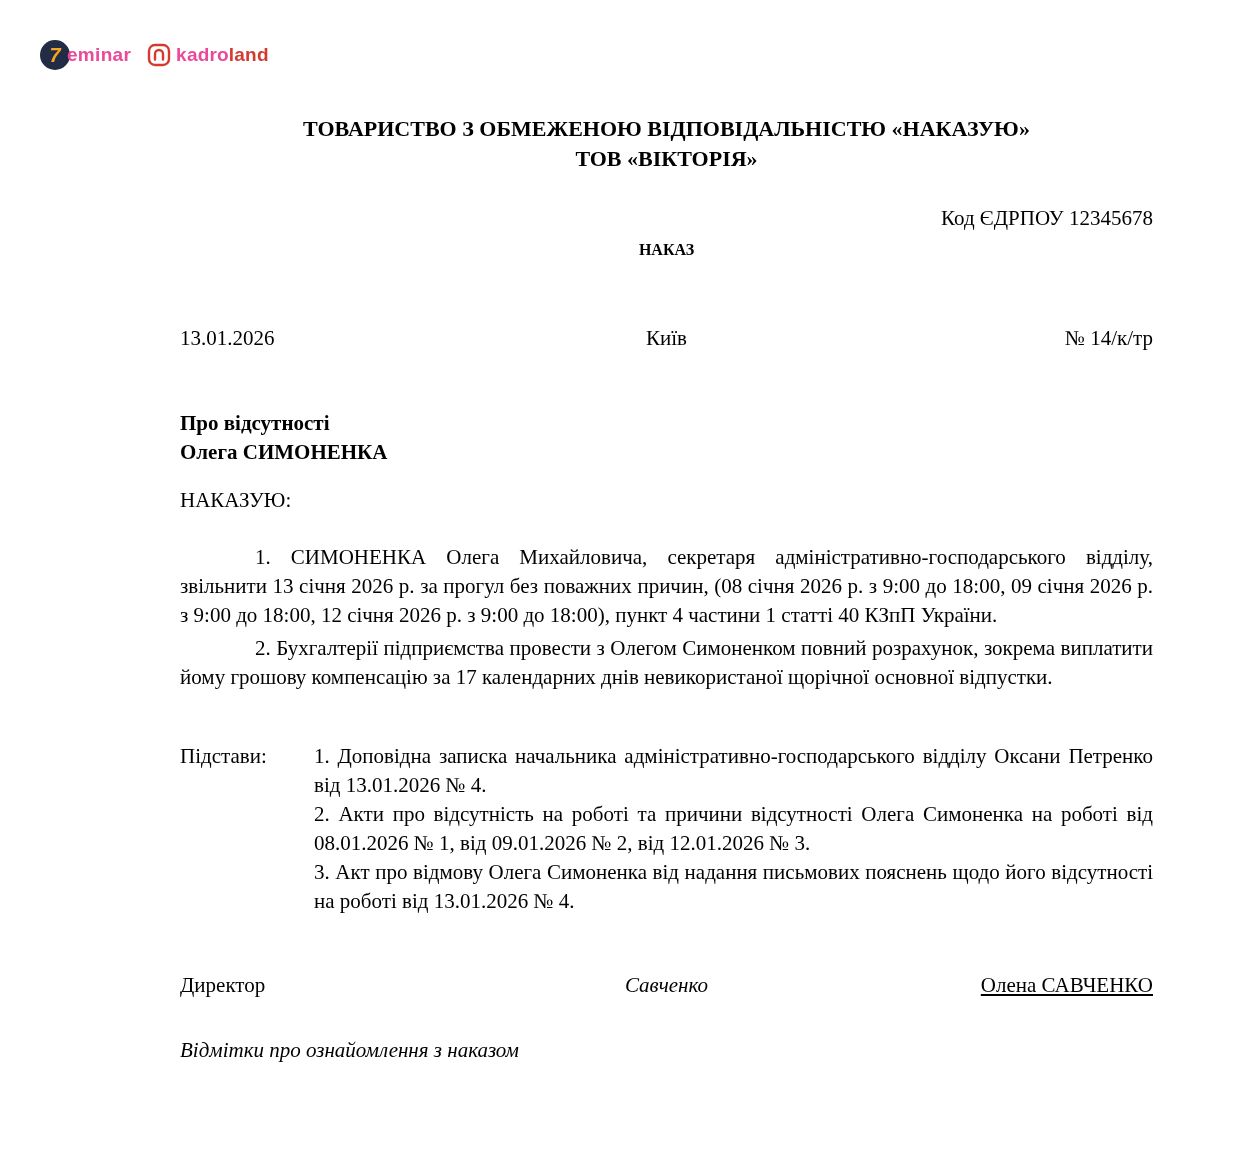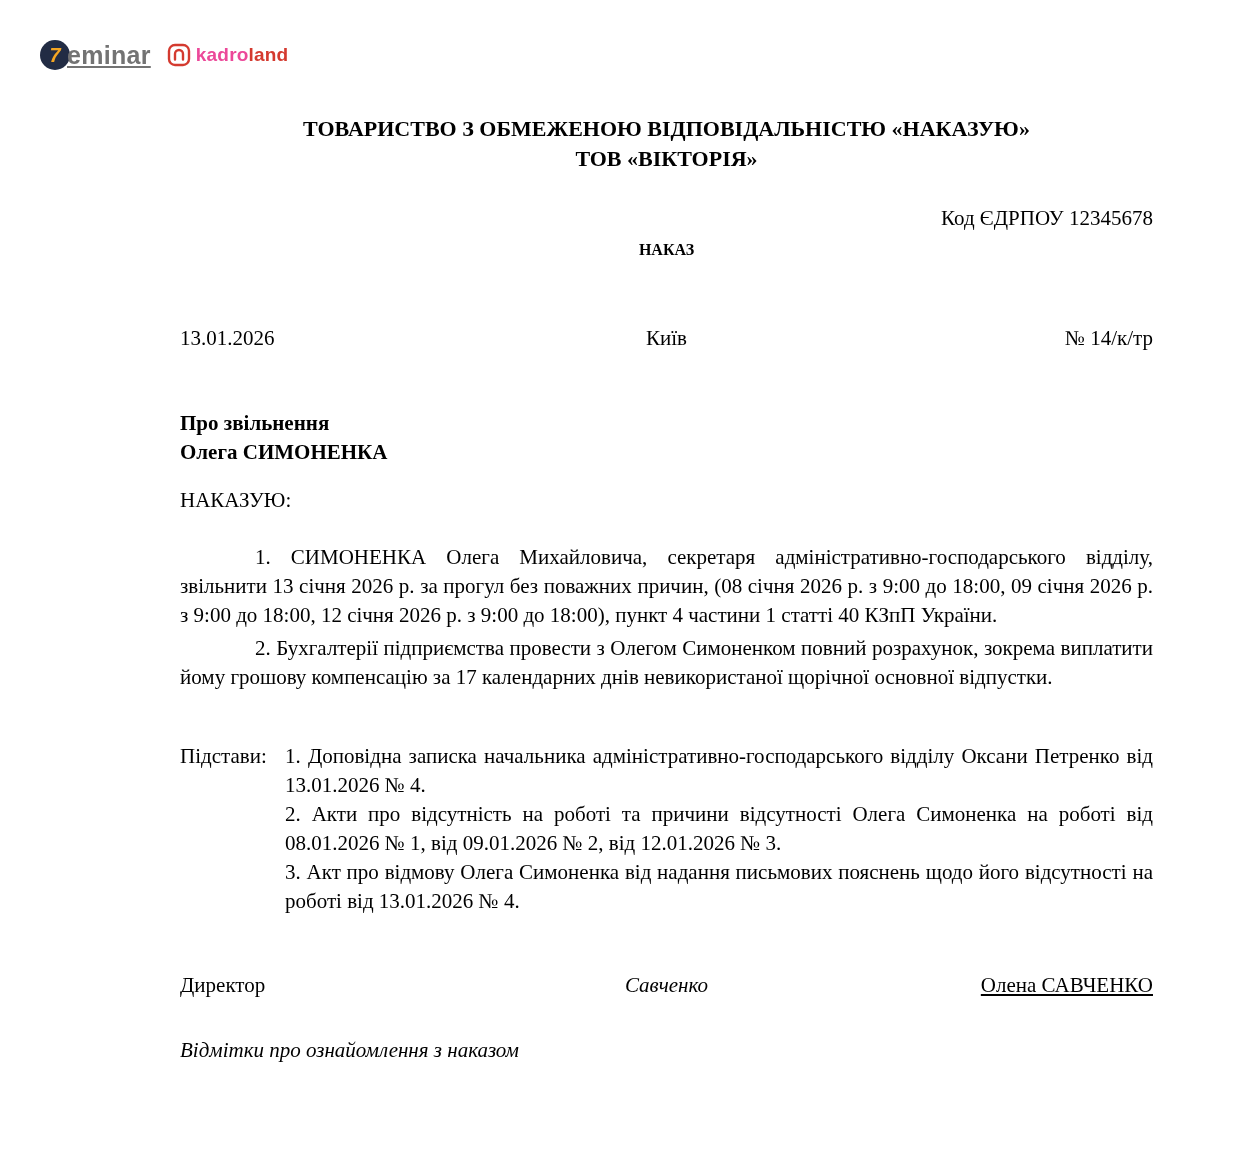--- a/index.html
+++ b/index.html
@@ -20,22 +20,22 @@
   }
   .brand { display: flex; align-items: center; }
   .seven-circle {
     width: 30px; height: 30px; border-radius: 50%;
     background: #222c44;
     display: inline-flex; align-items: center; justify-content: center;
     color: #f5a623; font-weight: 700; font-style: italic; font-size: 20px;
     line-height: 1;
   }
   .seminar-text {
-    font-weight: 700; color: #737373; font-size: 25px;
-    margin-left: -3px; letter-spacing: 0.3px; text-decoration: underline;
+    font-weight: 700; color: #ec4899; font-size: 19px;
+    margin-left: -3px; letter-spacing: 0.3px;
   }
   .kadro-icon { display: inline-flex; margin-right: 5px; }
   .kadro-text { font-weight: 700; font-size: 19px; letter-spacing: 0.2px; }
   .kadro-text .kadro { color: #ec4899; }
   .kadro-text .land { color: #d43a2f; }
 
   
   .doc { padding: 0 88px 0 180px; font-size: 21px; }
 
   .company-title {
@@ -54,21 +54,21 @@
   .subject { margin-top: 56px; font-weight: 700; line-height: 29px; }
 
   .ordering { margin-top: 19px; line-height: 29px; }
 
   .para {
     margin: 0; margin-top: 4px;
     text-align: justify; text-indent: 75px; line-height: 29px;
   }
   .para.first { margin-top: 28px; }
 
-  .grounds { display: flex; margin-top: 50px; line-height: 29px; }
+  .grounds { display: flex; margin-top: 50px; line-height: 29px; gap: 29px; }
   .grounds-label { flex: none; width: 105px; }
   .grounds-items { flex: 1; }
   .grounds-items p { margin: 0; text-align: justify; }
 
   .sig-row { display: flex; margin-top: 55px; line-height: 29px; }
   .sig-row .cell { flex: 1; }
   .sig-row .c-left { text-align: left; }
   .sig-row .c-center { text-align: center; font-style: italic; }
   .sig-row .c-right { text-align: right; text-decoration: underline; }
 
@@ -108,21 +108,21 @@
 
     <div class="doc-type">НАКАЗ</div>
 
     <div class="meta-row">
       <span class="cell c-left">13.01.2026</span>
       <span class="cell c-center">Київ</span>
       <span class="cell c-right">№ 14/к/тр</span>
     </div>
 
     <div class="subject">
-      <div>Про звільнення</div>
+      <div>Про відсутності</div>
       <div>Олега СИМОНЕНКА</div>
     </div>
 
     <div class="ordering">НАКАЗУЮ:</div>
 
     <p class="para first">1. СИМОНЕНКА Олега Михайловича, секретаря адміністративно-господарського відділу, звільнити 13 січня 2026 р. за прогул без поважних причин, (08 січня 2026 р. з 9:00 до 18:00, 09 січня 2026 р. з 9:00 до 18:00, 12 січня 2026 р. з 9:00 до 18:00), пункт 4 частини 1 статті 40 КЗпП України.</p>
     <p class="para">2. Бухгалтерії підприємства провести з Олегом Симоненком повний розрахунок, зокрема виплатити йому грошову компенсацію за 17 календарних днів невикористаної щорічної основної відпустки.</p>
 
     <div class="grounds">
       <div class="grounds-label">Підстави:</div>

